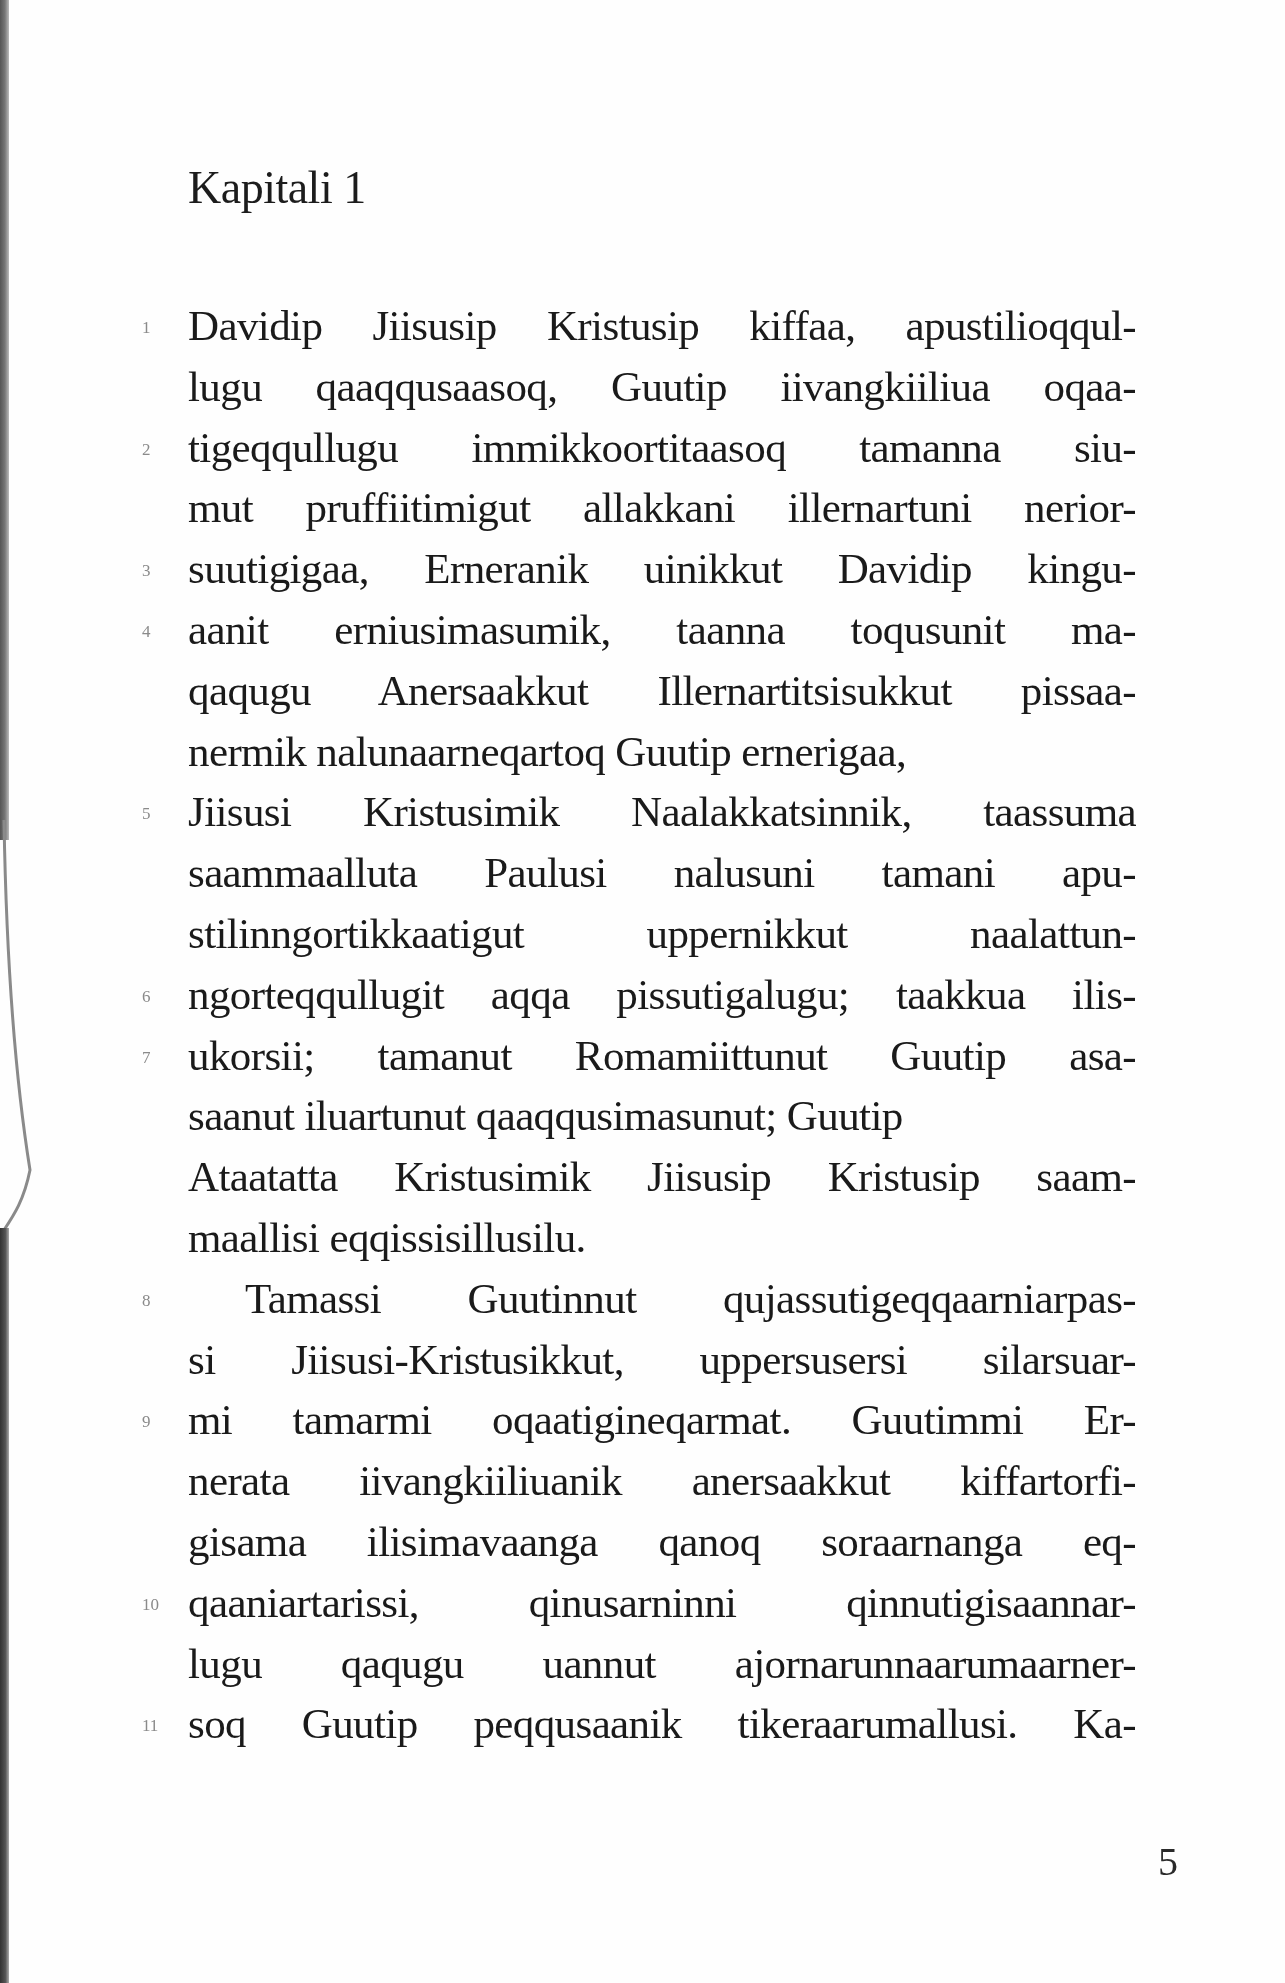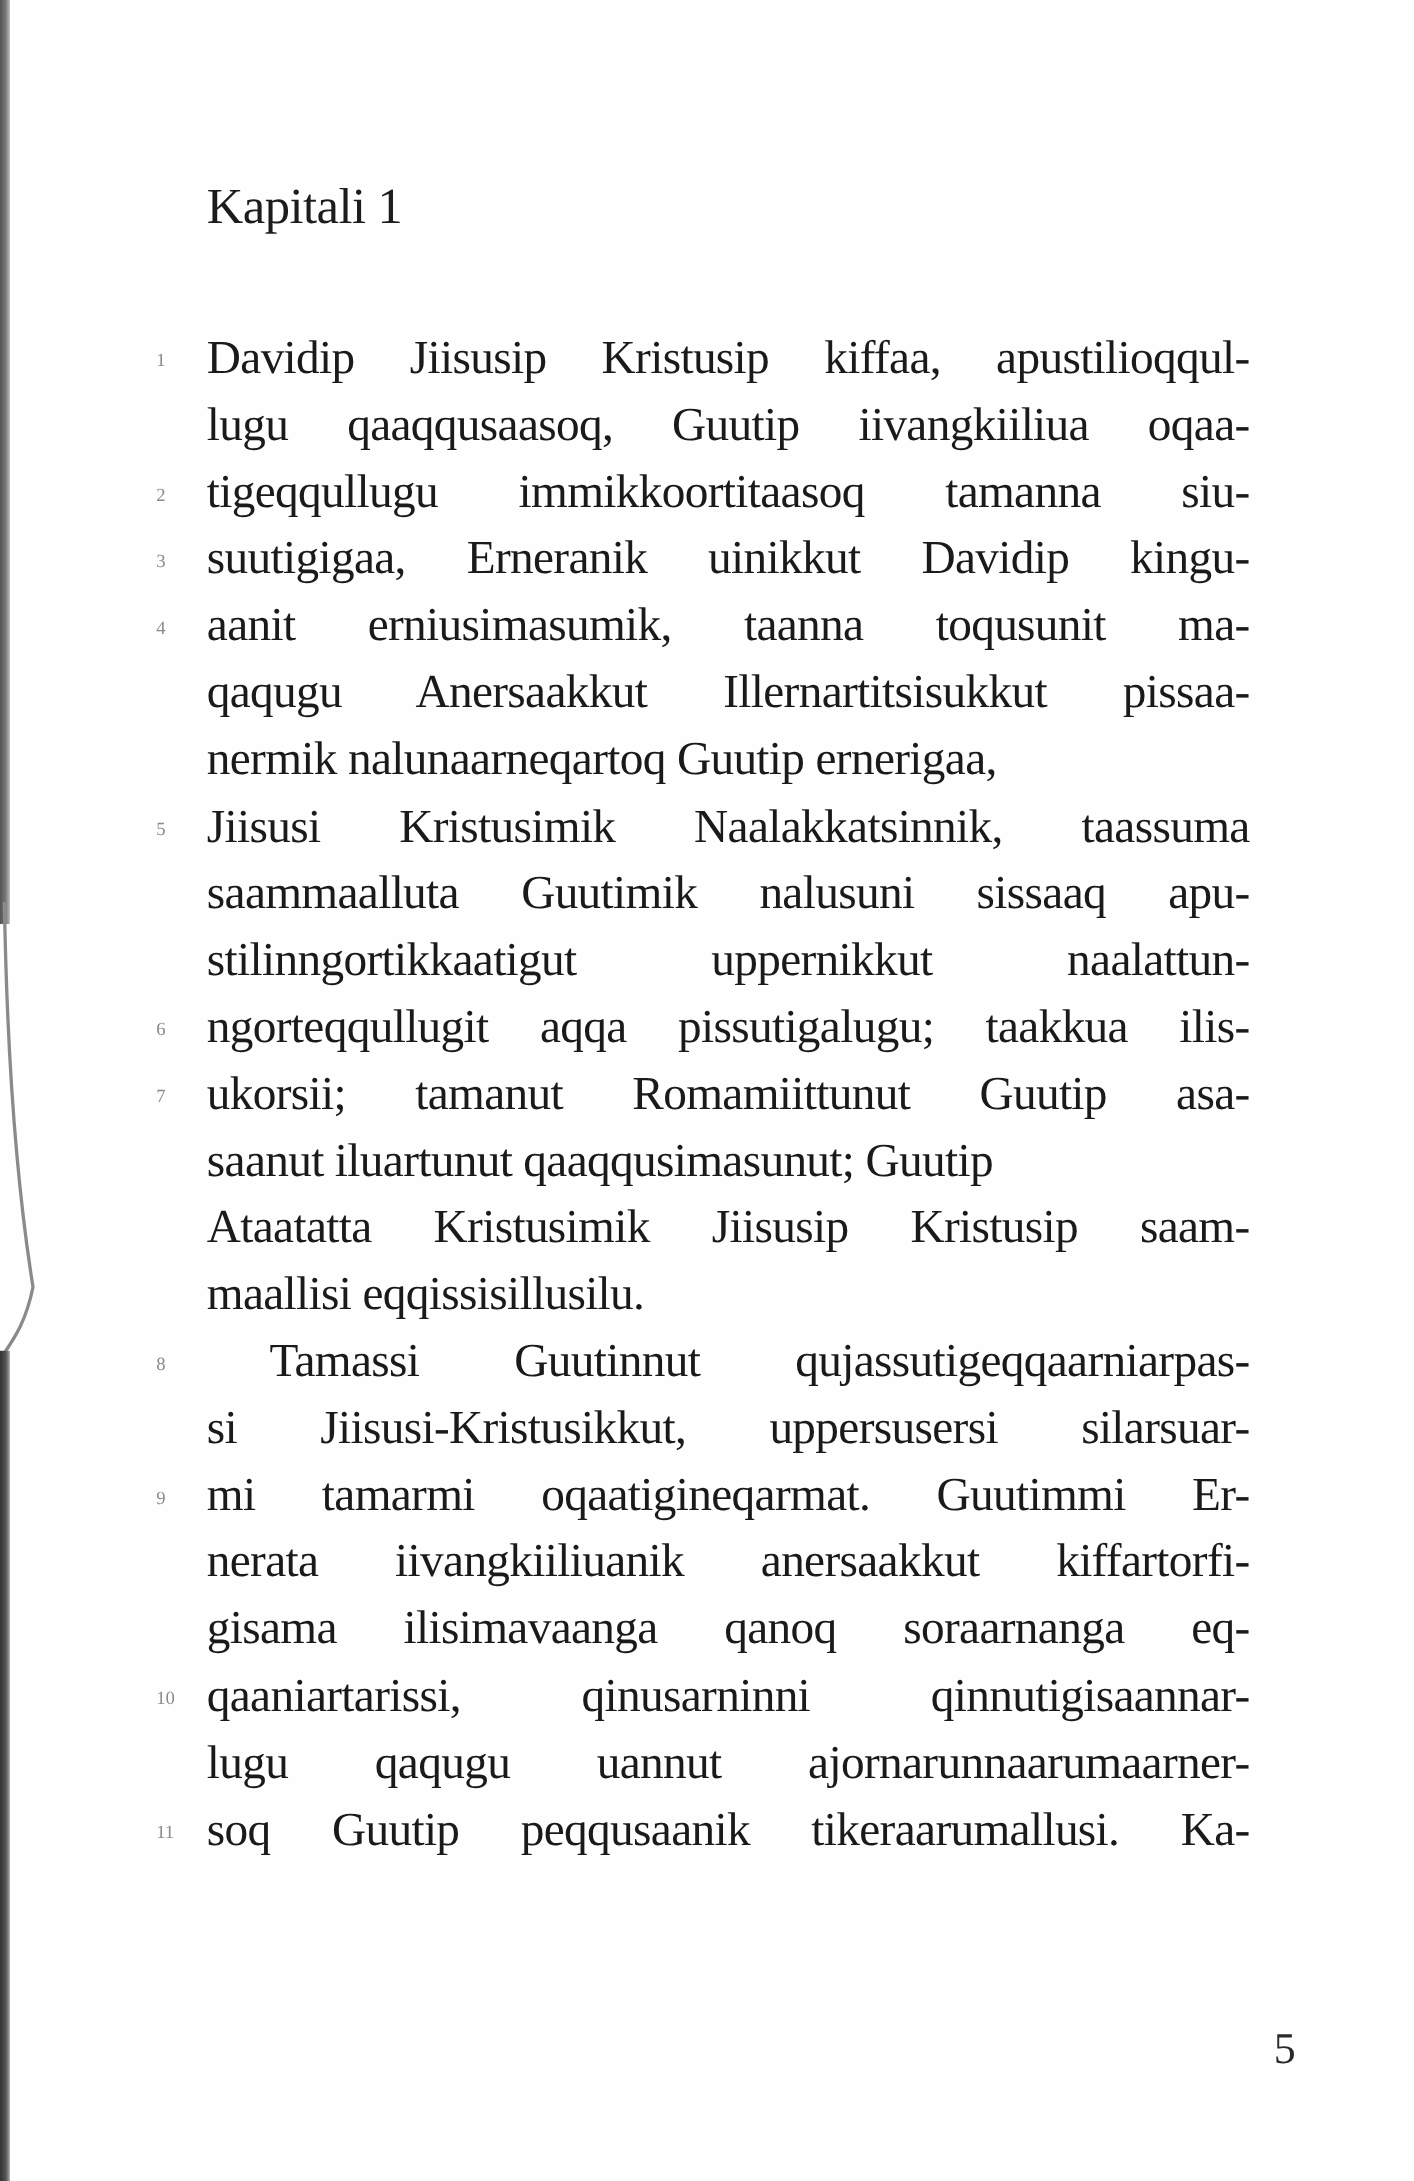--- a/index.html
+++ b/index.html
@@ -104,26 +104,27 @@
     <path d="M4 0 C 6 120, 14 250, 30 350 C 24 380, 14 395, 4 410" stroke="#8a8a8a" stroke-width="3" fill="none"></path>
   </svg>
   <div class="edge-bottom"></div>
 
   <h1 class="heading">Kapitali 1</h1>
 
   <div class="body-text">
     <div class="line"><span class="verse-num">1</span><span>Davidip Jiisusip Kristusip kiffaa, apustilioqqul-</span></div>
     <div class="line"><span class="verse-num"></span><span>lugu qaaqqusaasoq, Guutip iivangkiiliua oqaa-</span></div>
     <div class="line"><span class="verse-num">2</span><span>tigeqqullugu immikkoortitaasoq tamanna siu-</span></div>
+    <div class="line"><span class="verse-num"></span><span>mut pruffiitimigut allakkani illernartuni nerior-</span></div>
     <div class="line"><span class="verse-num">3</span><span>suutigigaa, Erneranik uinikkut Davidip kingu-</span></div>
     <div class="line"><span class="verse-num">4</span><span>aanit erniusimasumik, taanna toqusunit ma-</span></div>
     <div class="line"><span class="verse-num"></span><span>qaqugu Anersaakkut Illernartitsisukkut pissaa-</span></div>
     <div class="line last-of-para"><span class="verse-num"></span><span>nermik nalunaarneqartoq Guutip ernerigaa,</span></div>
     <div class="line"><span class="verse-num">5</span><span>Jiisusi Kristusimik Naalakkatsinnik, taassuma</span></div>
-    <div class="line"><span class="verse-num"></span><span>saammaalluta Guutimik nalusuni sissaaq apu-</span></div>
+    <div class="line"><span class="verse-num"></span><span>saammaalluta Paulusi nalusuni tamani apu-</span></div>
     <div class="line"><span class="verse-num"></span><span>stilinngortikkaatigut uppernikkut naalattun-</span></div>
     <div class="line"><span class="verse-num">6</span><span>ngorteqqullugit aqqa pissutigalugu; taakkua ilis-</span></div>
     <div class="line"><span class="verse-num">7</span><span>ukorsii; tamanut Romamiittunut Guutip asa-</span></div>
     <div class="line last-of-para"><span class="verse-num"></span><span>saanut iluartunut qaaqqusimasunut; Guutip</span></div>
     <div class="line"><span class="verse-num"></span><span>Ataatatta Kristusimik Jiisusip Kristusip saam-</span></div>
     <div class="line last-of-para"><span class="verse-num"></span><span>maallisi eqqissisillusilu.</span></div>
     <div class="line indent"><span class="verse-num">8</span><span>Tamassi Guutinnut qujassutigeqqaarniarpas-</span></div>
     <div class="line"><span class="verse-num"></span><span>si Jiisusi-Kristusikkut, uppersusersi silarsuar-</span></div>
     <div class="line"><span class="verse-num">9</span><span>mi tamarmi oqaatigineqarmat. Guutimmi Er-</span></div>
     <div class="line"><span class="verse-num"></span><span>nerata iivangkiiliuanik anersaakkut kiffartorfi-</span></div>

